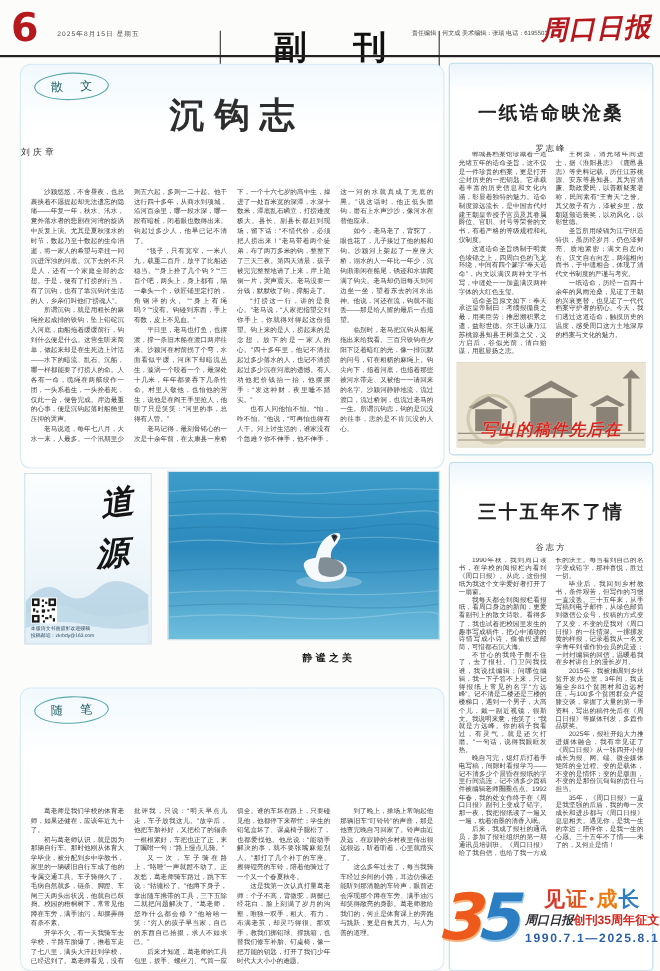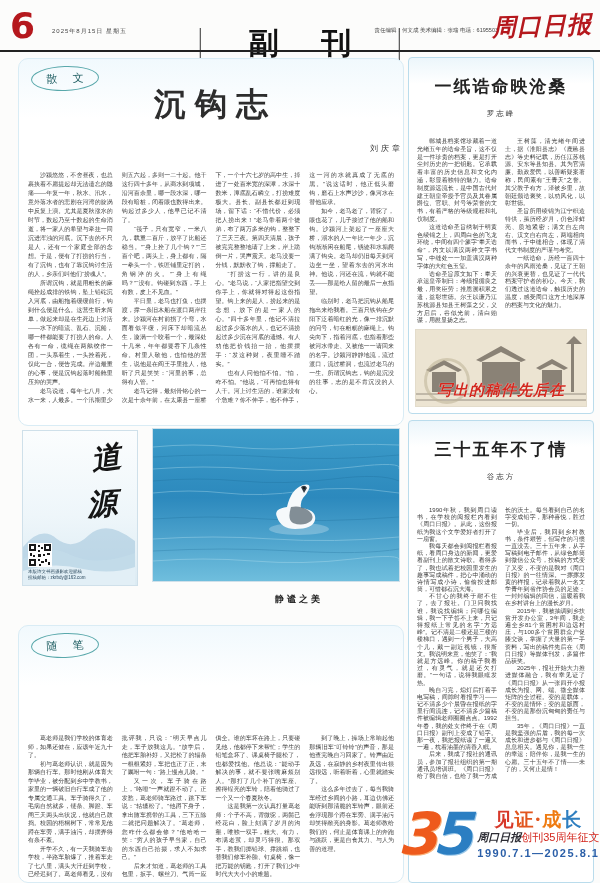--- a/index.html
+++ b/index.html
@@ -25,21 +25,21 @@
   .box1{left:18px;top:58px;width:384px;height:366px;}
   .box2{left:18px;top:625px;width:384px;height:256px;}
   .tag{position:absolute;left:12px;top:7px;width:66px;height:23px;border:1px solid #59a8ab;
        border-radius:50%;display:flex;align-items:center;justify-content:center;
        font-size:11px;letter-spacing:6px;text-indent:6px;color:#1c5c60;
        font-family:"DejaVu Serif","Liberation Serif",serif;transform:rotate(-2deg);}
   .atitle{margin:0;padding-top:28px;text-align:center;font-size:32px;font-weight:600;
           letter-spacing:9px;text-indent:9px;color:#2d2d2d;
           font-family:"DejaVu Serif","Liberation Serif",serif;line-height:1.1;}
   .atitle.small{font-size:30px;padding-top:26px;}
-  .aauthor{text-align:right;font-size:8px;color:#333;margin-top:21px;letter-spacing:3px;}
+  .aauthor{text-align:left;font-size:8px;color:#333;margin-top:11px;letter-spacing:3px;}
   .abody{position:absolute;left:9px;right:9px;overflow:hidden;column-gap:9px;
          font-size:6px;text-align:justify;color:#3c3c3c;}
   .abody p{margin:0;text-indent:2em;}
   .box1 .abody{top:112px;bottom:6px;column-count:4;line-height:1.5;}
   .box2 .abody{top:108px;bottom:5px;column-count:4;line-height:1.42;}
   
   .band{position:absolute;left:18px;top:428px;width:384px;height:194px;}
   .daoyuan{position:absolute;left:4px;top:2px;width:114px;height:154px;border:1px solid #cfe0ea;
            background:linear-gradient(180deg,#fbfdfe 0,#eef6fa 55%,#dcebf3 100%);overflow:hidden;}
   .dy-svg{position:absolute;left:0;bottom:0;}
@@ -52,21 +52,21 @@
   .photo{position:absolute;left:134px;top:0;width:294px;margin:0;}
   .photo .pic{display:block;border:1px solid #cfe0ea;}
   .photo figcaption{position:relative;text-align:center;margin-top:6px;height:12px;}
   .cap{font-size:9px;font-weight:700;color:#222;letter-spacing:3px;}
   .credit{position:absolute;right:2px;top:2px;font-size:6px;color:#555;letter-spacing:1px;}
   
   .sbox{position:absolute;left:408px;width:184px;border:1px solid #badcec;border-radius:4px;
         background:linear-gradient(180deg,#ecf6fb 0,#ffffff 26px);}
   .sbox1{top:57px;height:355px;}
   .sbox2{top:420px;height:461px;}
-  .stitle{margin:0;padding-top:17px;text-align:center;font-size:17px;font-weight:700;
+  .stitle{margin:16px;padding-top:17px;text-align:center;font-size:17px;font-weight:700;
           letter-spacing:2px;color:#222;font-family:"DejaVu Serif","Liberation Serif",serif;}
   .sauthor{text-align:center;font-size:7.5px;color:#333;margin-top:11px;letter-spacing:2px;}
   .sbody{position:absolute;left:8px;right:8px;overflow:hidden;column-count:2;column-gap:8px;
          font-size:6px;text-align:justify;color:#3c3c3c;}
   .sbody p{margin:0;text-indent:2em;}
   .sbox1 .sbody{top:80px;height:190px;line-height:1.3;}
   .sbox2 .sbody{top:86px;height:282px;line-height:1.2;}
   .temple{position:absolute;left:6px;right:6px;bottom:6px;height:76px;overflow:hidden;
           border:1px solid #e3dccb;background:linear-gradient(180deg,#f2ecdd,#ded4c0);}
   .stamp{position:absolute;left:0;right:0;bottom:6px;text-align:center;font-size:15px;
@@ -80,21 +80,21 @@
   .num35{font-family:"DejaVu Sans",sans-serif;font-weight:800;font-style:italic;
          font-size:58px;line-height:1;letter-spacing:-6px;transform:skewX(-4deg);}
   .num35 .n3{color:#ee5a1c;text-shadow:1px 1px 0 #f9b27c;}
   .num35 .n5{color:#2b7ec2;text-shadow:1px 1px 0 #9cc8e8;}
   .anniv-right{margin-left:6px;text-align:center;}
   .slogan{font-size:19px;font-weight:800;letter-spacing:1px;line-height:1;
           font-family:"DejaVu Serif","Liberation Serif",serif;}
   .anniv-line2{margin-top:3px;font-size:11px;line-height:1;white-space:nowrap;}
   .anniv-brand{font-style:italic;font-weight:800;color:#2c2c34;
                font-family:"DejaVu Serif","Liberation Serif",serif;}
-  .anniv-campaign{font-weight:400;color:#d3261d;}
+  .anniv-campaign{font-weight:700;color:#d3261d;}
   .anniv-dates{margin-top:4px;font-size:11px;font-weight:700;color:#2b5fa8;letter-spacing:1.5px;}
 </style>
 </head>
 <body>
 
 <div class="page">
 
   <div class="pageno">6</div>
   <div class="hdate">2025年8月15日 星期五</div>
   <div class="masthead">

